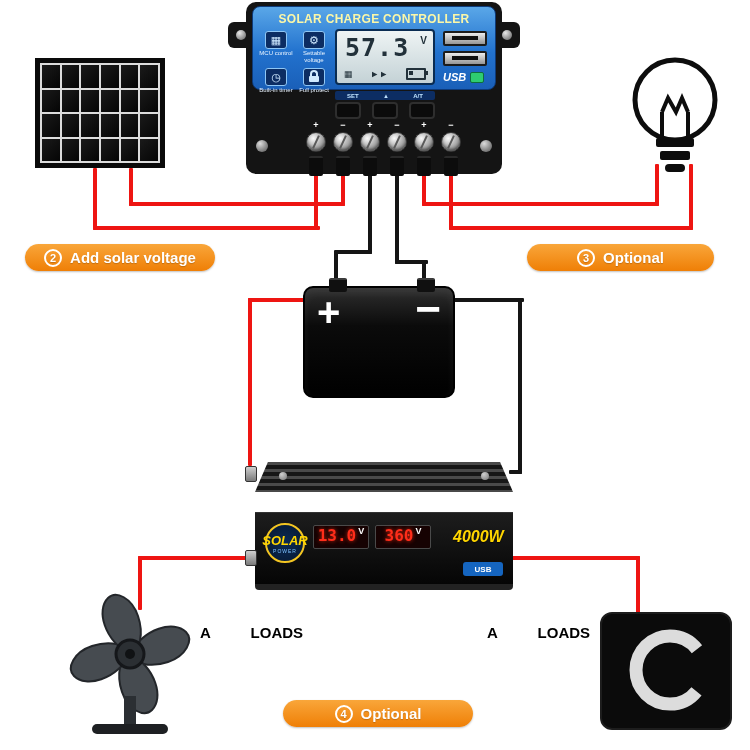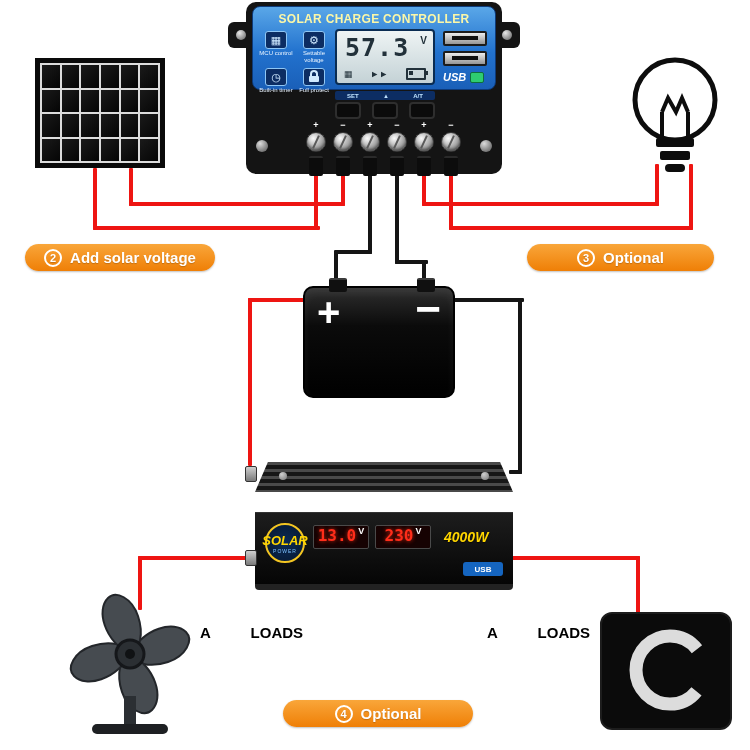--- a/index.html
+++ b/index.html
@@ -106,21 +106,21 @@
     background:radial-gradient(circle,#0b2a55,#061830);border:2px solid #f3c522;box-sizing:border-box;
     display:flex;flex-direction:column;align-items:center;justify-content:center;}
   .logo-top{font-size:13px;font-weight:bold;color:#ffd600;font-style:italic;}
   .logo-bottom{font-size:5px;color:#7fc3ff;letter-spacing:1px;}
   .inv-displays{position:absolute;left:58px;top:12px;display:flex;align-items:center;gap:6px;}
   .inv-display{width:56px;height:24px;background:#160202;border:1px solid #4a4a4a;border-radius:2px;
     display:flex;align-items:flex-start;justify-content:center;gap:2px;box-sizing:border-box;}
   .led{font-family:"DejaVu Sans Mono",monospace;font-weight:bold;font-size:16px;color:#ff2d1a;
     text-shadow:0 0 4px rgba(255,45,20,.8);}
   .disp-unit{color:#fff;font-size:9px;font-weight:bold;}
-  .inv-power{color:#ffd600;font-size:14px;font-weight:bold;font-style:italic;margin-left:7px;
+  .inv-power{color:#ffd600;font-size:16px;font-weight:bold;font-style:italic;margin-left:16px;
     text-shadow:0 1px 1px rgba(0,0,0,.6);}
   .inv-usb{position:absolute;right:10px;bottom:8px;width:40px;height:14px;background:#1565c0;border-radius:3px;
     color:#fff;font-size:8px;font-weight:bold;display:flex;align-items:center;justify-content:center;}
   .inv-connector{position:absolute;left:-10px;width:12px;height:16px;border:1px solid #333;border-radius:2px;
     background:linear-gradient(180deg,#cfcfcf,#7a7a7a);box-sizing:border-box;}
   .inv-connector.c1{top:4px;} .inv-connector.c2{top:88px;}
 
   
   .load-label{position:absolute;font-size:15px;font-weight:bold;color:#000;word-spacing:16px;white-space:pre;}
   .fan-svg{position:absolute;left:52px;top:588px;}
@@ -320,21 +320,21 @@
       <div class="inv-logo">
         <span class="logo-top">SOLAR</span>
         <span class="logo-bottom">POWER</span>
       </div>
       <div class="inv-displays">
         <div class="inv-display">
           <span class="led">13.0</span>
           <span class="disp-unit">V</span>
         </div>
         <div class="inv-display">
-          <span class="led">230</span>
+          <span class="led">360</span>
           <span class="disp-unit">V</span>
         </div>
         <span class="inv-power">4000W</span>
       </div>
       <div class="inv-usb">
         <span>USB</span>
       </div>
     </div>
     <div class="inv-base"></div>
     <div class="inv-connector c1"></div>

